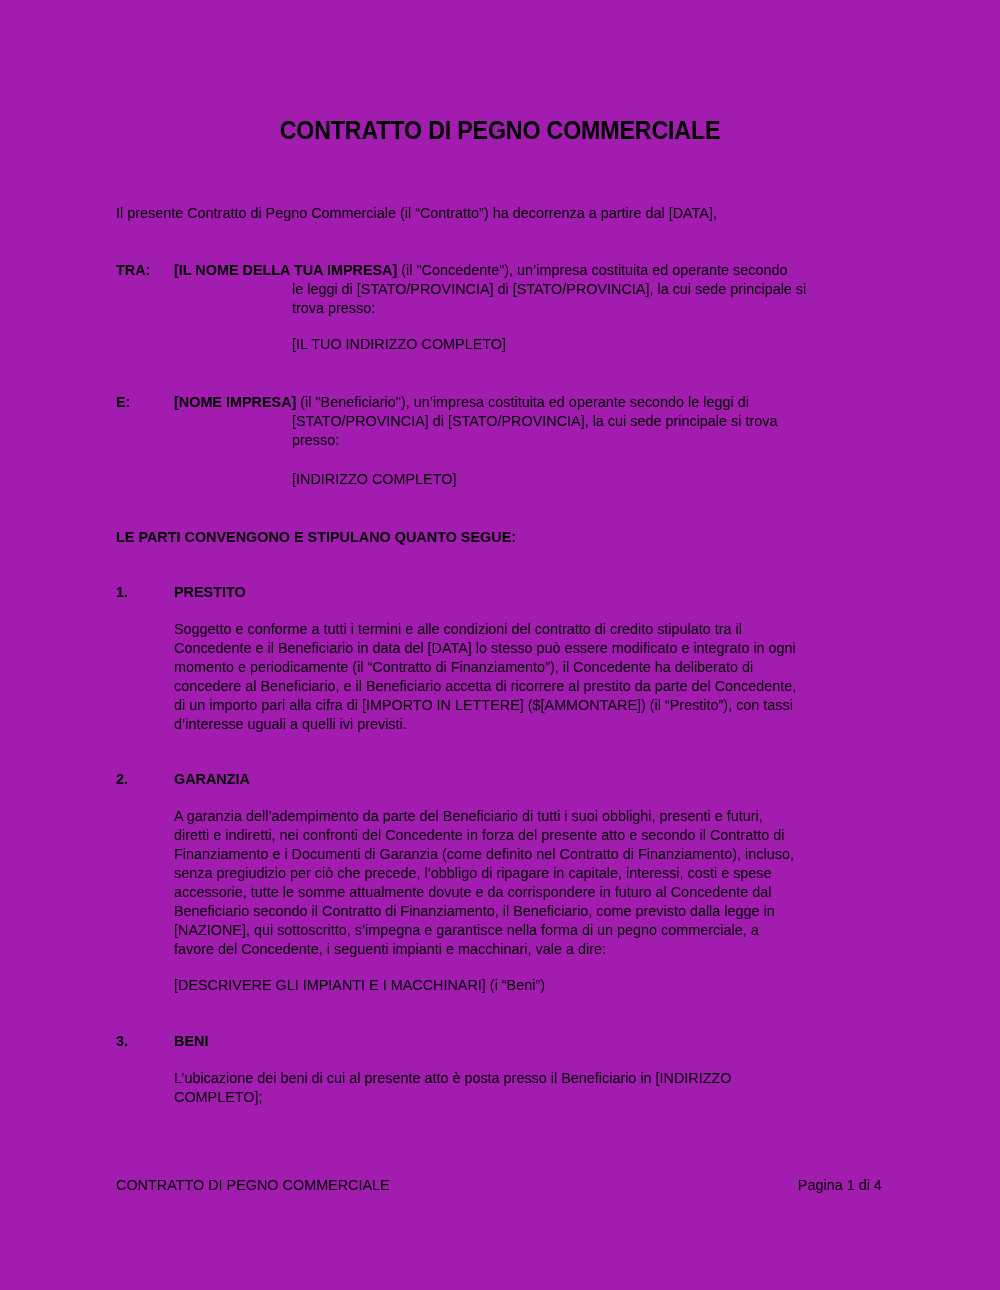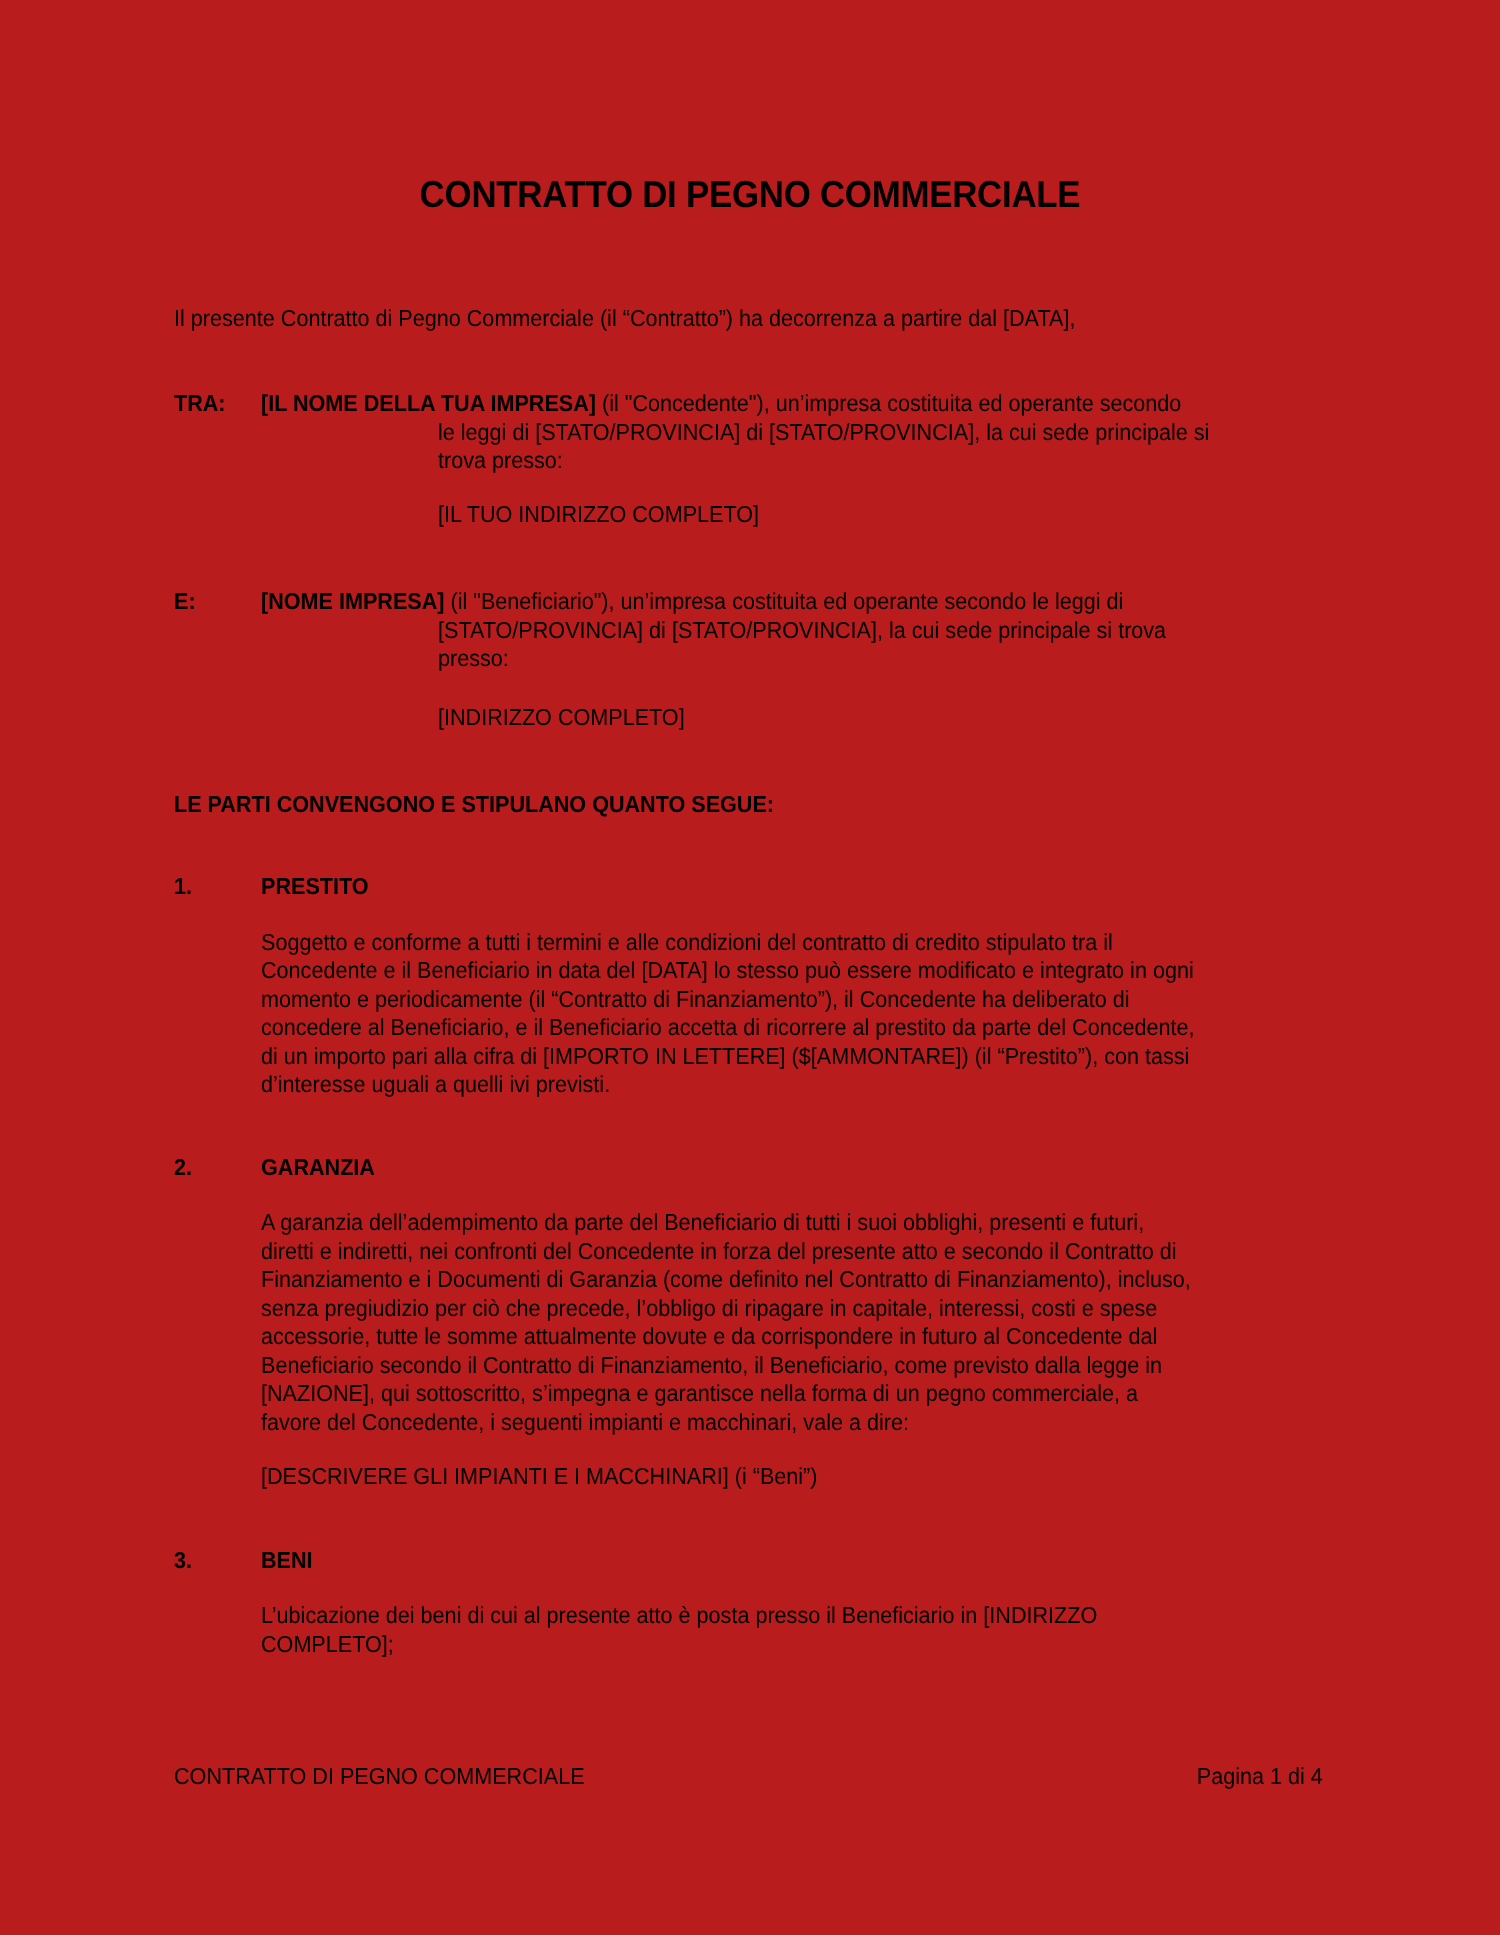--- a/index.html
+++ b/index.html
@@ -1,18 +1,18 @@
 <!DOCTYPE html>
 <html><head>
   <meta charset="utf-8">
   <style>
     html, body { margin: 0; padding: 0; background: #ffffff; }
     body { width: 1000px; height: 1290px; position: relative; overflow: hidden;
            font-family: "Liberation Sans", sans-serif; color: #000; }
-    .page { position: absolute; left: 0; top: 0; width: 1000px; height: 1290px; background: #b91c1c; }
+    .page { position: absolute; left: 0; top: 0; width: 1000px; height: 1290px; background: #a21caf; }
     .title { position: absolute; left: 0; width: 1000px; top: 116px; text-align: center;
              font-weight: bold; font-size: 25px; letter-spacing: -0.2px; transform: scaleX(0.93); }
     .line { position: absolute; font-size: 15.4px; line-height: 19px; white-space: nowrap;
             transform-origin: left top; transform: scaleX(0.935); }
     .b { font-weight: bold; }
     .lbl { position: absolute; font-weight: bold; font-size: 15.4px; line-height: 19px;
            transform-origin: left top; transform: scaleX(0.935); }
     .footer-left { position: absolute; left: 116px; top: 1176px; font-size: 15.4px;
                    transform-origin: left top; transform: scaleX(0.935); white-space: nowrap; }
     .footer-right { position: absolute; right: 118px; top: 1176px; font-size: 15.4px;

